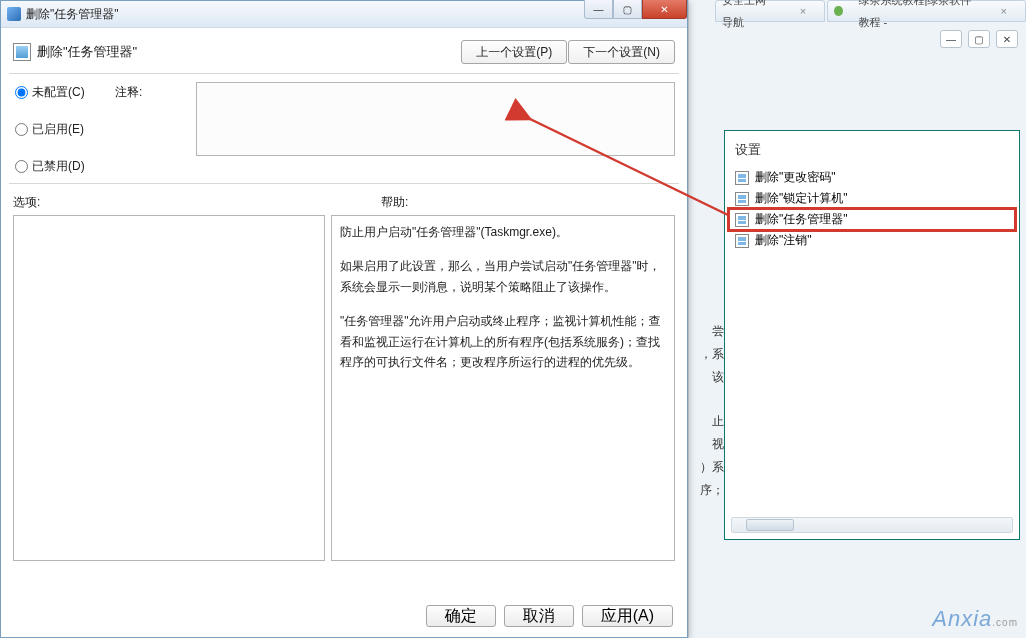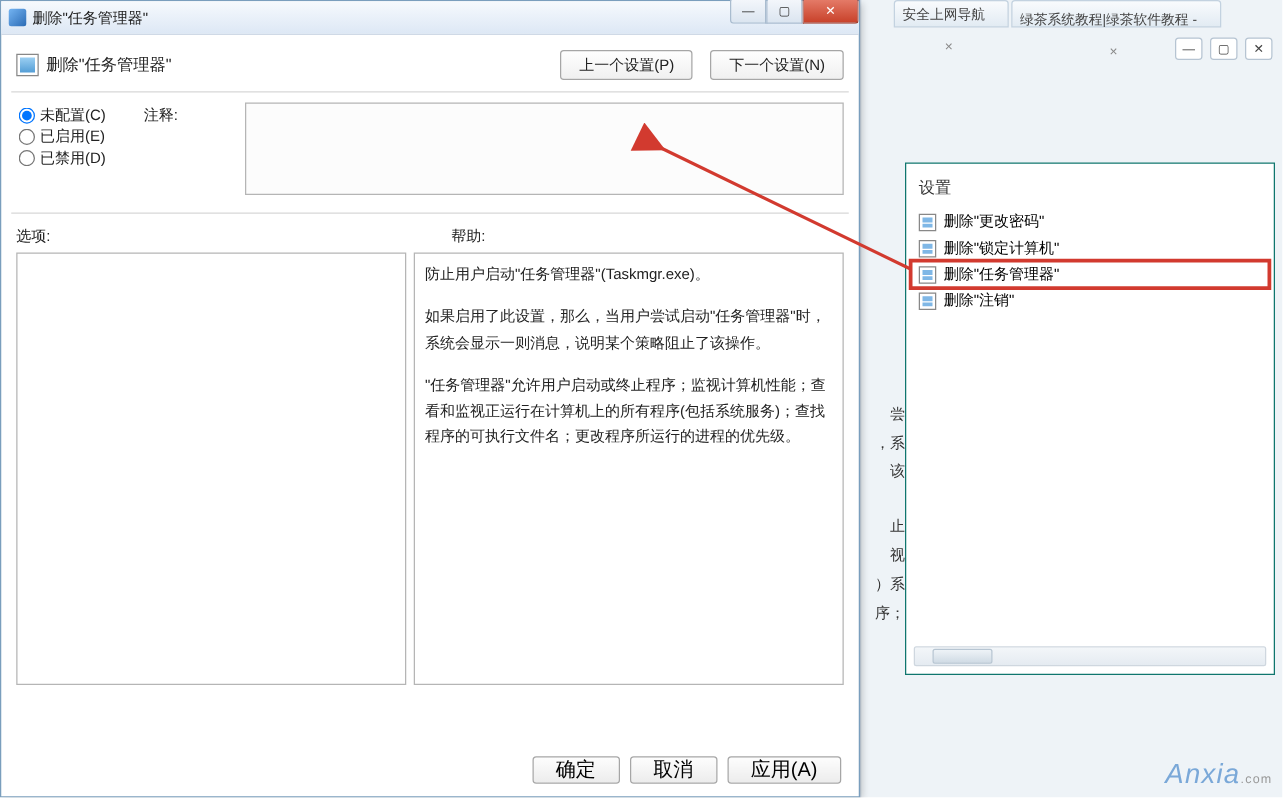--- a/index.html
+++ b/index.html
@@ -27,64 +27,64 @@
 .dlg-body { position: absolute; left: 4px; right: 4px; top: 30px; bottom: 4px; background: #fff; }
 
 
 .hdr {
   display: flex; align-items: center; padding: 12px 8px 12px 8px; height: 42px;
 }
 .hdr .hicon { width: 18px; height: 18px; margin-right: 6px; background: #fff; border: 1px solid #888; position: relative; }
 .hdr .hicon::before { content:""; position:absolute; left:2px; top:2px; right:2px; bottom:2px; background: linear-gradient(#9bcff2,#549ed6); }
 .hdr .htitle { flex: 1; font-size: 13px; color: #222; }
 .nav-btn {
-  height: 24px; padding: 0 14px; margin-left: 14px;
+  height: 24px; padding: 0 14px; margin-left: 1px;
   background: linear-gradient(#fefefe,#f0f0f0);
   border: 1px solid #a6a6a6; border-radius: 3px; color: #222;
   font-size: 12px; cursor: pointer;
 }
 
 .sep { height: 1px; background: #d7d7d7; margin: 0 4px; }
 
 
 .cfg-area { display: flex; padding: 8px 8px 0 10px; }
-.radios { width: 100px; display: flex; flex-direction: column; gap: 0; padding-top: 2px; }
+.radios { width: 100px; display: flex; flex-direction: column; gap: 20px; padding-top: 2px; }
 .radio-row { display: flex; align-items: center; gap: 4px; }
 .radio-row input { width: 13px; height: 13px; }
 .radio-row label { font-size: 12px; color: #222; }
 
 .cfg-right { flex: 1; }
 .field-row { display: flex; margin-bottom: 6px; gap: 13px; }
 .field-label { width: 68px; text-align: left; padding-top: 2px; color: #222; }
 .textarea {
   flex: 1; height: 74px; resize: none; border: 1px solid #b5b5b5;
   background: #fcfcfc; padding: 2px; font-size: 12px;
   overflow-y: scroll;
 }
 .platform-input { flex:1; height: 20px; border: 1px solid #b5b5b5; padding: 2px 4px; background: #fff; }
 
 
-.pane-row { display: flex; padding: 0 8px; margin-top: 10px; gap: 36px; }
+.pane-row { display: flex; padding: 0 8px; margin-top: 10px; gap: 56px; }
 .pane-row .lbl { font-size: 12px; color: #222; }
 .panes { display: flex; padding: 4px 8px 0 8px; gap: 6px; height: 350px; }
 .pane {
   border: 1px solid #b5b5b5; background: #fff; overflow: auto; padding: 6px 8px;
 }
 .pane.left { width: 312px; }
 .pane.right { flex: 1; line-height: 1.7; color: #222; }
 .pane.right p { margin-bottom: 14px; }
 
 
 .dlg-footer { position: absolute; bottom: 6px; right: 10px; display: flex; gap: 8px; }
 .dlg-footer button { height: 22px; padding: 0 18px; background: linear-gradient(#fdfdfd,#ececec); border: 1px solid #a6a6a6; border-radius: 3px; font-size: 16px; cursor: pointer; }
 
 
 .bg-browser { position: absolute; left: 688px; top: 0; right: 0; bottom: 0; background: #eef3f7; border-left: 1px solid #cbd7e4; }
 .tab-strip { position: absolute; left: -10px; top: 0; right: 0; height: 24px; display: flex; gap: 2px; padding-left: 36px; }
-.tab { height: 22px; line-height: 22px; padding: 0 18px 0 6px; background: linear-gradient(#f9fbfd,#e2ebf3); border: 1px solid #c3d2e0; border-radius: 3px 3px 0 0; font-size: 11px; color: #444; display:flex; align-items:center; gap:4px;flex-direction:column; }
+.tab { height: 22px; line-height: 22px; padding: 0 18px 0 6px; background: linear-gradient(#f9fbfd,#e2ebf3); border: 1px solid #c3d2e0; border-radius: 3px 3px 0 0; font-size: 11px; color: #444; display:flex; align-items:center; gap:16px; }
 .tab .dot { width:10px; height:10px; border-radius: 50%; background: #6ab150; }
 .tab .tx { color: #888; margin-left: 8px; }
 .bg-winbtns { position: absolute; right: 8px; top: 30px; display: flex; gap: 6px; }
 .bg-winbtn { width: 22px; height: 18px; border: 1px solid #b6c4d2; border-radius: 3px; background: #fff; display:flex; align-items:center; justify-content:center; font-size:10px; color:#444; }
 
 .gp-panel {
   position: absolute; left: 35px; top: 130px; width: 296px; height: 410px;
   background: #fff; border: 1px solid #0f766e;
 }
 .gp-header { padding: 10px 10px 4px 10px; font-size: 13px; color: #333; }

